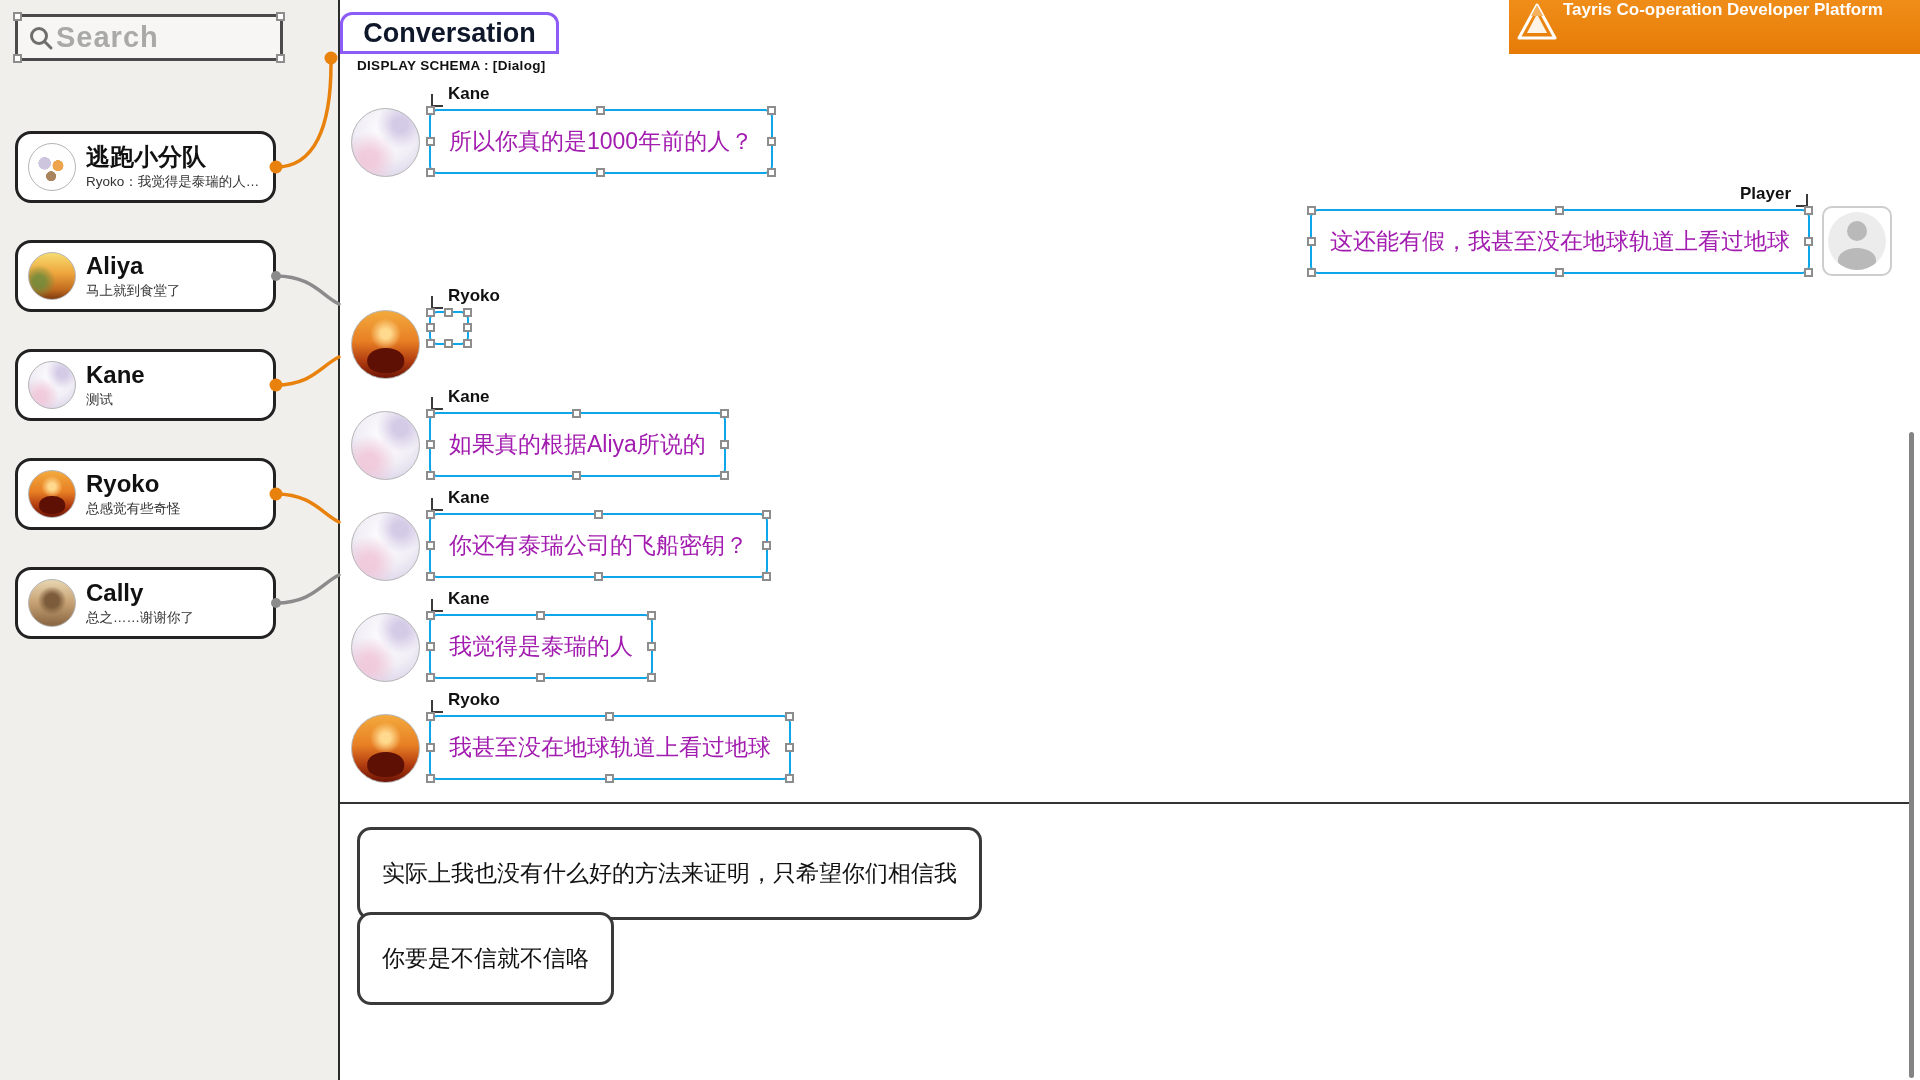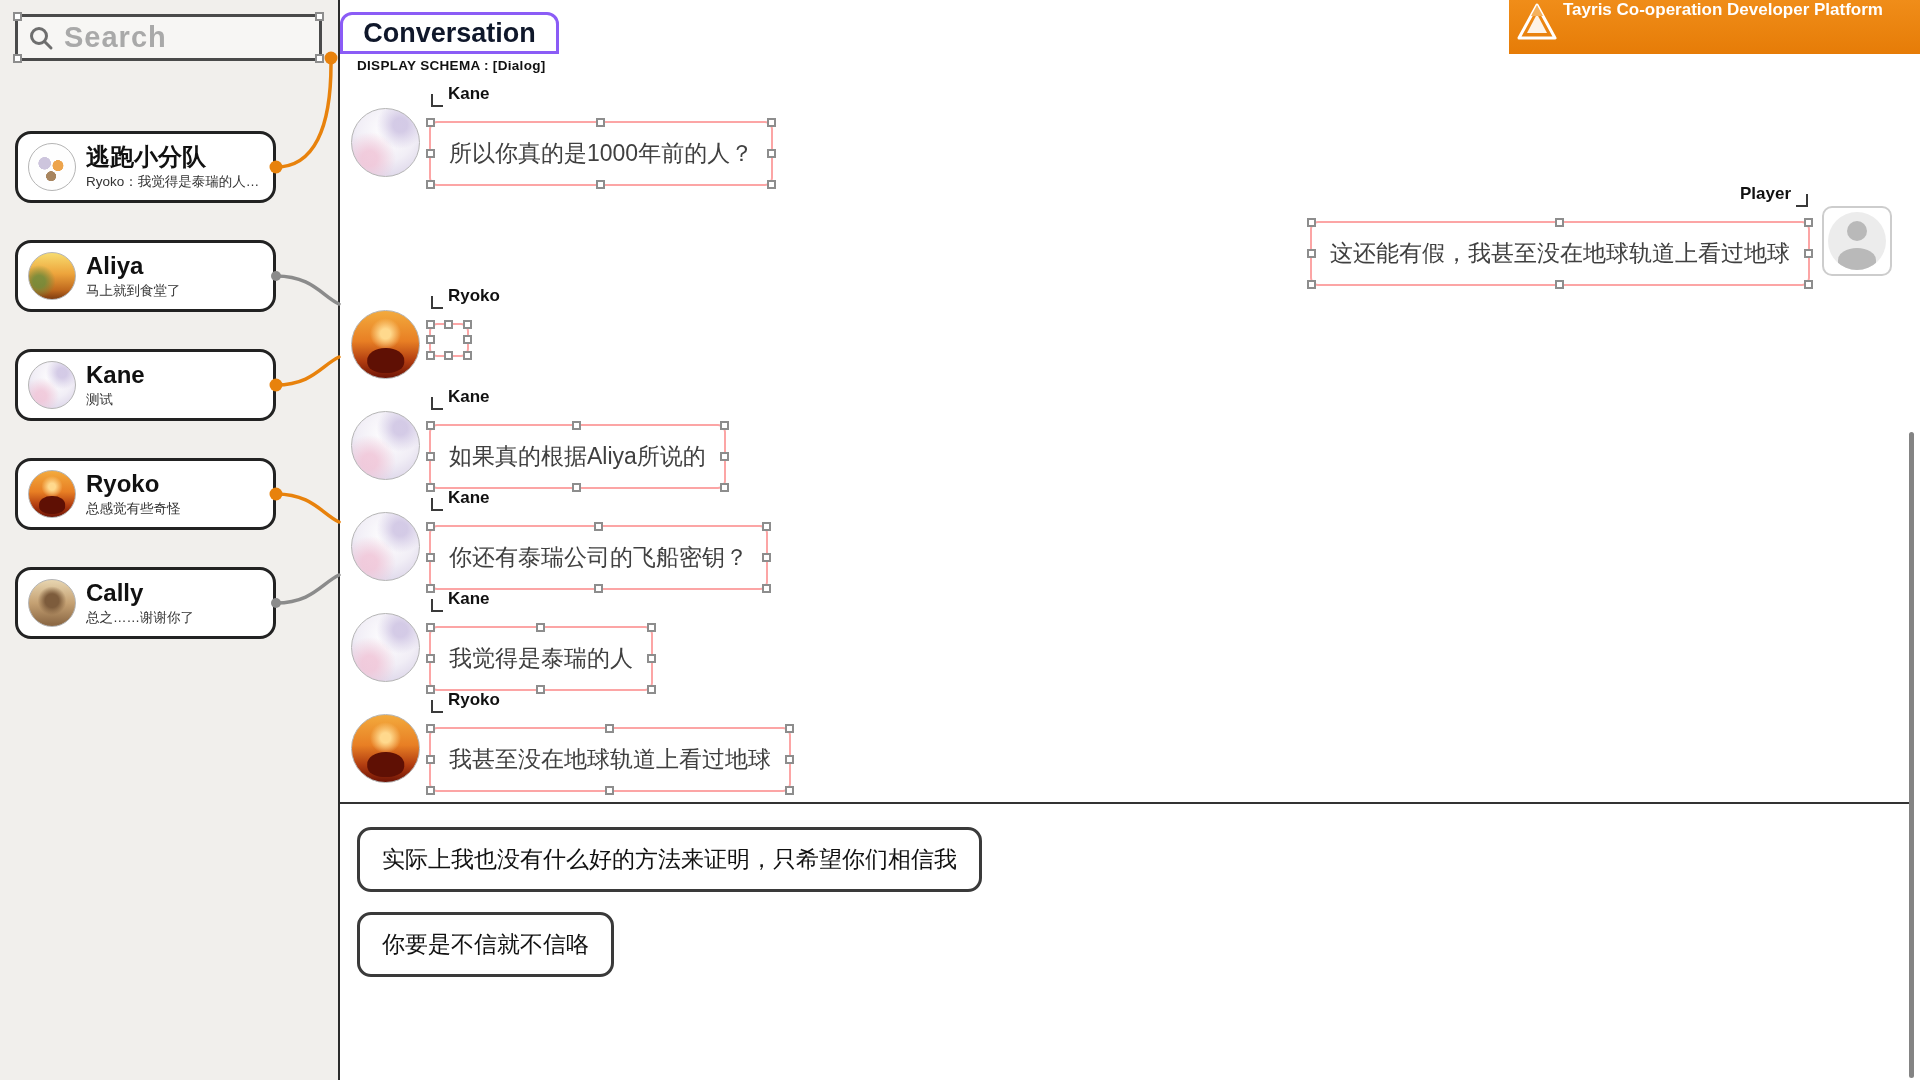--- a/index.html
+++ b/index.html
@@ -4,22 +4,22 @@
 <style>
   html,body{margin:0;padding:0;}
   body{
     width:1920px;height:1080px;overflow:hidden;position:relative;
     font-family:"Liberation Sans","DejaVu Sans",sans-serif;
     background:#ffffff;color:#1c1c1c;
   }
   
   .sidebar{position:absolute;left:0;top:0;width:338px;height:1080px;background:#f1efec;z-index:2;}
   .searchbox{
-    position:absolute;left:15px;top:14px;width:307px;height:47px;
-    border:3px solid #4a4a4a;background:#f7f6f4;display:flex;align-items:center;gap:8px;padding:0 10px;box-sizing:border-box;
+    position:absolute;left:15px;top:14px;width:268px;height:47px;
+    border:3px solid #4a4a4a;background:#f7f6f4;display:flex;align-items:center;padding:0 10px;box-sizing:border-box;
   }
   .searchbox input{
     border:none;outline:none;background:transparent;width:180px;
     font-family:"Liberation Sans",sans-serif;font-size:29px;font-weight:bold;color:#555;letter-spacing:1px;
   }
   .searchbox input::placeholder{color:#a9a9a9;opacity:1;}
   .side-item{
     position:absolute;left:15px;width:261px;height:72px;box-sizing:border-box;
     background:#ffffff;border:3px solid #222;border-radius:16px;
     display:flex;align-items:center;padding:0 10px;z-index:2;
@@ -71,33 +71,33 @@
   .msg .avatar{margin-top:22px;}
   .msg .body{margin-left:9px;}
   .msg.right .body{margin-left:0;margin-right:12px;}
   .msg.right .player-card{margin-top:20px;}
   .nametag{display:flex;align-items:flex-end;font-size:17px;font-weight:bold;color:#111;margin-bottom:5px;margin-left:2px;height:18px;}
   .msg.right .nametag{justify-content:flex-end;margin-right:2px;}
   .hook{display:inline-block;width:10px;height:11px;border-left:2px solid #3a3a3a;border-bottom:2px solid #3a3a3a;margin-right:5px;transform:translateY(3px);}
   .hook.r{border-left:none;border-right:2px solid #3a3a3a;margin-right:0;margin-left:5px;}
   .bubble{
     position:relative;display:inline-block;background:#fff;
-    border:2px solid #fca5a5;border-radius:8px;padding:15px 18px;
-    font-size:23px;color:#404040;white-space:nowrap;margin-top:12px;
+    border:2px solid #0ea5e9;border-radius:8px;padding:15px 18px;
+    font-size:23px;color:#a21caf;white-space:nowrap;
   }
   
   .h{position:absolute;width:9px;height:9px;background:#fff;border:2px solid #8d8d8d;box-sizing:border-box;z-index:3;}
   .h-tl{left:-5px;top:-5px}.h-tm{left:calc(50% - 5px);top:-5px}.h-tr{right:-5px;top:-5px}
   .h-ml{left:-5px;top:calc(50% - 5px)}.h-mr{right:-5px;top:calc(50% - 5px)}
   .h-bl{left:-5px;bottom:-5px}.h-bm{left:calc(50% - 5px);bottom:-5px}.h-br{right:-5px;bottom:-5px}
   
   .divider{position:absolute;left:0;right:10px;top:802px;border-top:2px solid #333;}
   .option{
     position:absolute;box-sizing:border-box;background:#fff;
-    border:3px solid #3a3a3a;border-radius:14px;padding:14px 22px;
+    border:3px solid #3a3a3a;border-radius:14px;padding:28px 22px;
     font-size:23px;color:#111;white-space:nowrap;cursor:pointer;
   }
   
   .scroll-thumb{position:absolute;right:6px;top:432px;width:5px;height:646px;background:#848484;border-radius:3px;z-index:6;}
   
   .banner{
     position:absolute;right:0;top:0;width:411px;height:54px;z-index:7;
     background:linear-gradient(180deg,#f08d19 0%,#e67c07 100%);
     display:flex;align-items:flex-start;padding-left:6px;box-sizing:border-box;
   }

